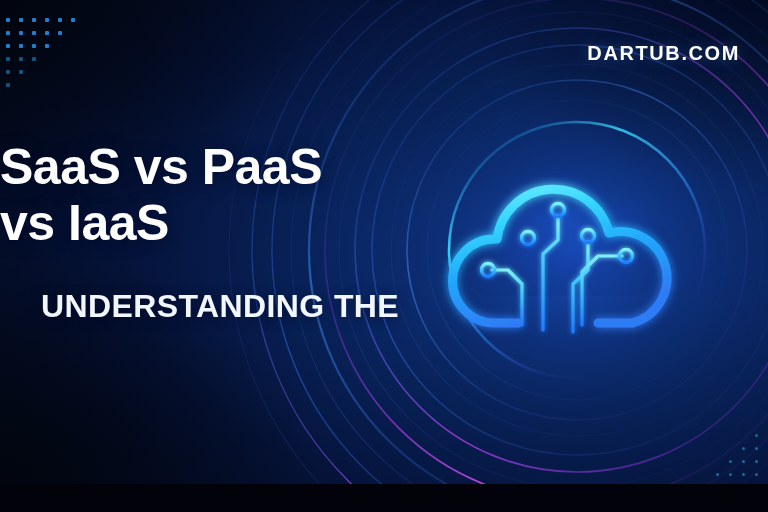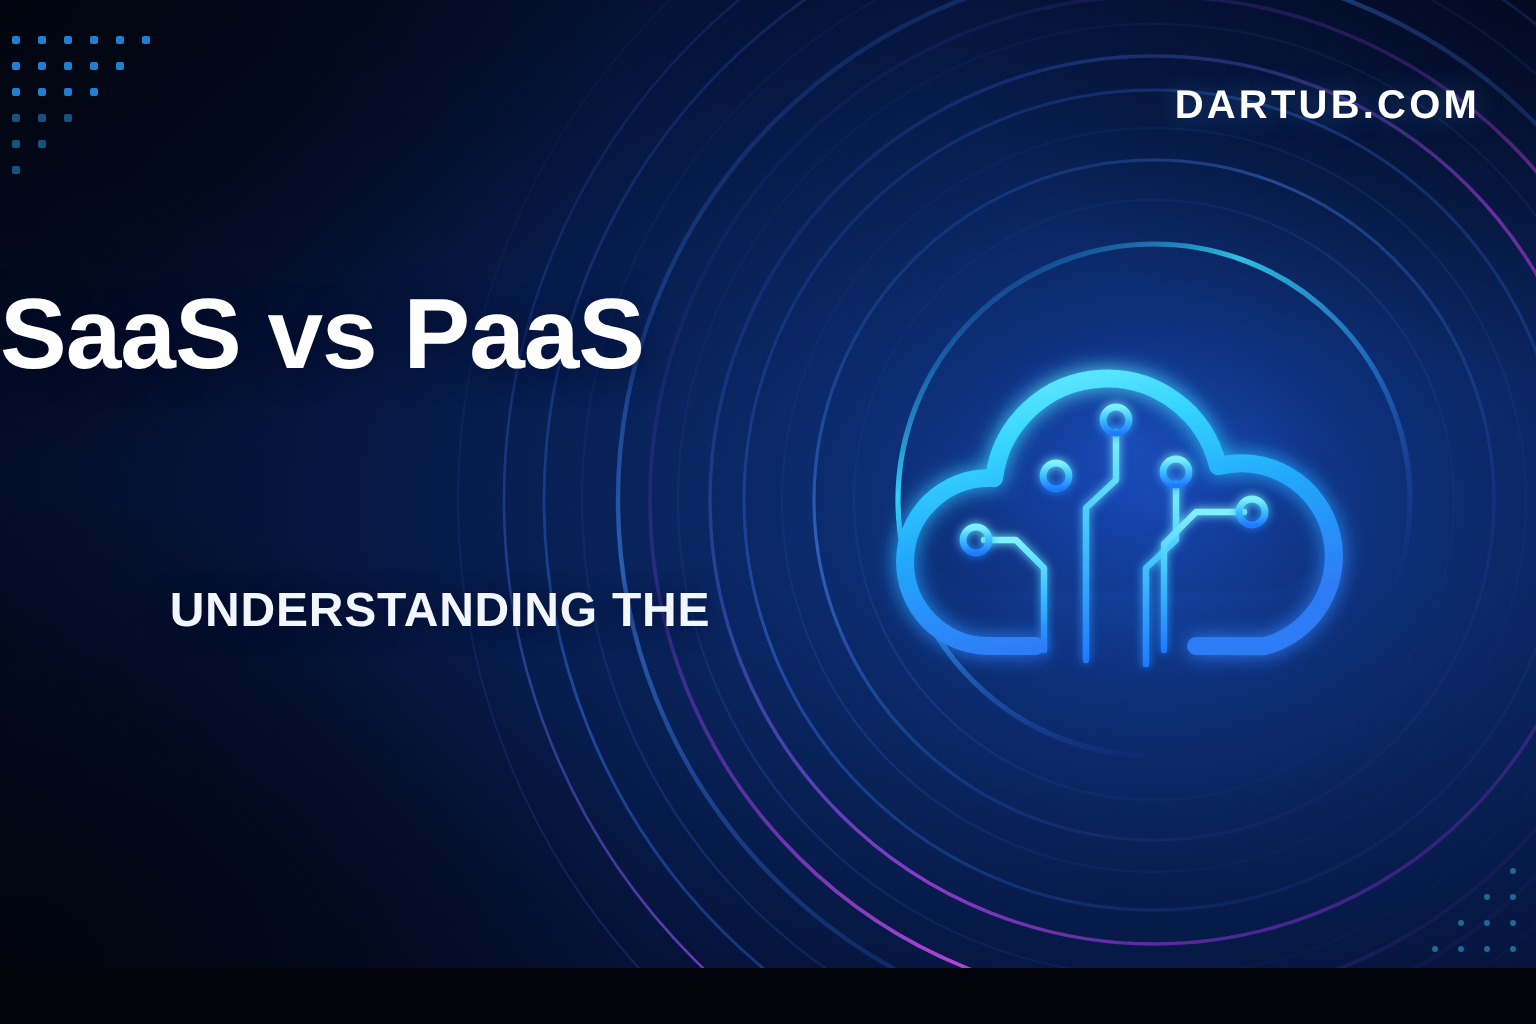--- a/index.html
+++ b/index.html
@@ -37,21 +37,21 @@
     position:absolute;left:0;top:118px;width:430px;
     text-align:left;color:#ffffff;
     font-size:50px;line-height:56px;font-weight:bold;
     letter-spacing:-.5px;
     text-shadow:0 2px 16px rgba(0,10,40,.75);
     margin-top:21px;
   }
   .subhead{
     position:absolute;left:0;top:286px;width:440px;
     text-align:center;color:#f2f6ff;
-    font-size:24px;line-height:40px;font-weight:bold;
+    font-size:32px;line-height:40px;font-weight:bold;
     letter-spacing:.4px;
     text-shadow:0 2px 12px rgba(0,10,40,.7);
   }
   .cloudwrap{position:absolute;left:430px;top:120px;width:300px;height:300px;}
 </style>
 </head>
 <body>
 
 <div id="stage">
 
@@ -160,20 +160,21 @@
       <div class="dot teal" style="left: 48px; top: 52px;"></div>
       <div class="dot teal" style="left: 35px; top: 52px;"></div>
       <div class="dot teal" style="left: 22px; top: 52px;"></div>
       <div class="dot teal" style="left: 9px; top: 52px;"></div>
     </div>
 
   <div class="brand">DARTUB.COM</div>
 
   <div class="headline">
     <div>SaaS vs PaaS</div>
+    <div>vs IaaS</div>
   </div>
 
   <div class="subhead">
     <div>UNDERSTANDING THE</div>
   </div>
 
   <div class="cloudwrap">
     <svg width="300" height="300" viewBox="0 0 300 300" xmlns="http://www.w3.org/2000/svg">
       <defs>
         <linearGradient id="cloudStroke" x1="0" y1="0" x2="0.35" y2="1">

